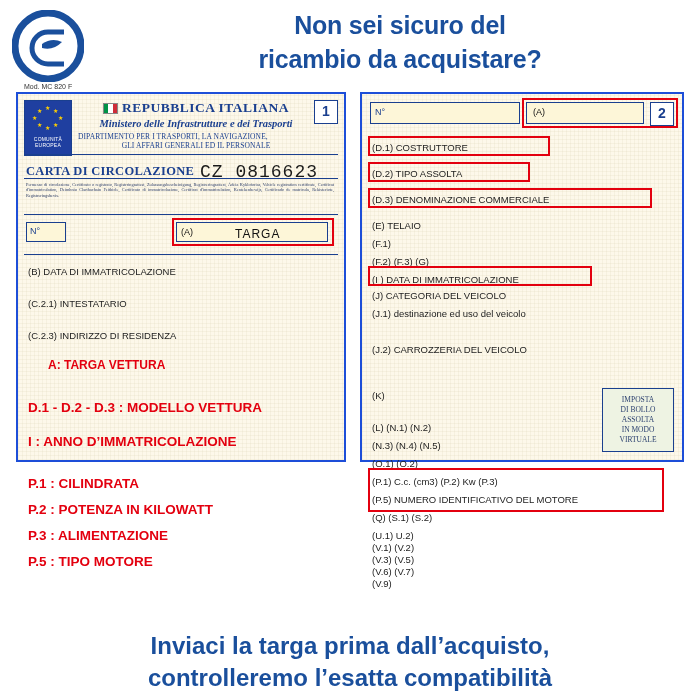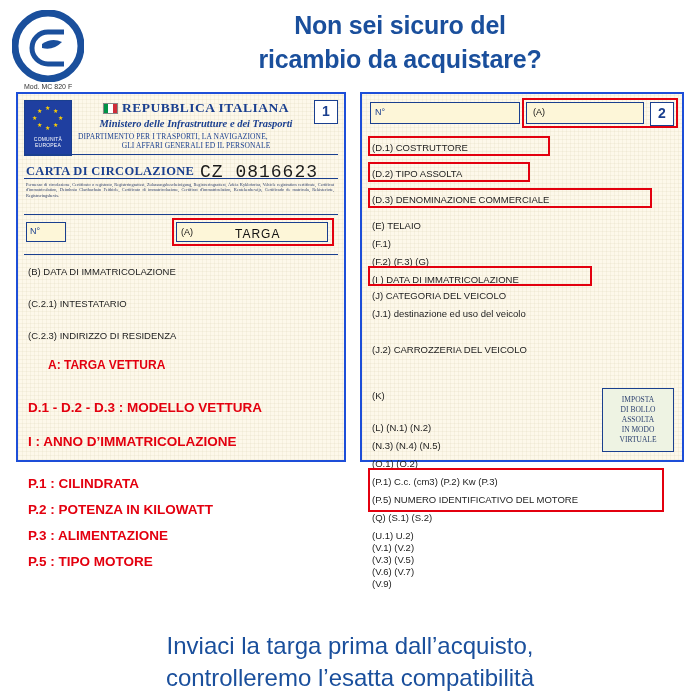--- a/index.html
+++ b/index.html
@@ -159,21 +159,21 @@
   .stamp{
     position:absolute;right:8px;bottom:8px;width:72px;height:64px;
     border:1px solid #1a3f8f;background:#eef3e3;
     font-size:7.5px;color:#2a3f6e;text-align:center;
     line-height:10px;padding-top:6px;box-sizing:border-box;
     font-family:"Liberation Serif", serif;
   }
   
   #footer{
     position:absolute;left:0;bottom:6px;width:700px;
-    text-align:center;color:#1a4f9c;font-weight:normal;
+    text-align:center;color:#1a4f9c;font-weight:bold;
     font-size:24px;line-height:32px;
   }
 </style>
 </head>
 <body>
 
 <div id="header">
   <div id="logo">
     <svg width="72" height="72" viewBox="0 0 72 72">
       <circle cx="36" cy="36" r="33" fill="none" stroke="#1a4f9c" stroke-width="7"></circle>

